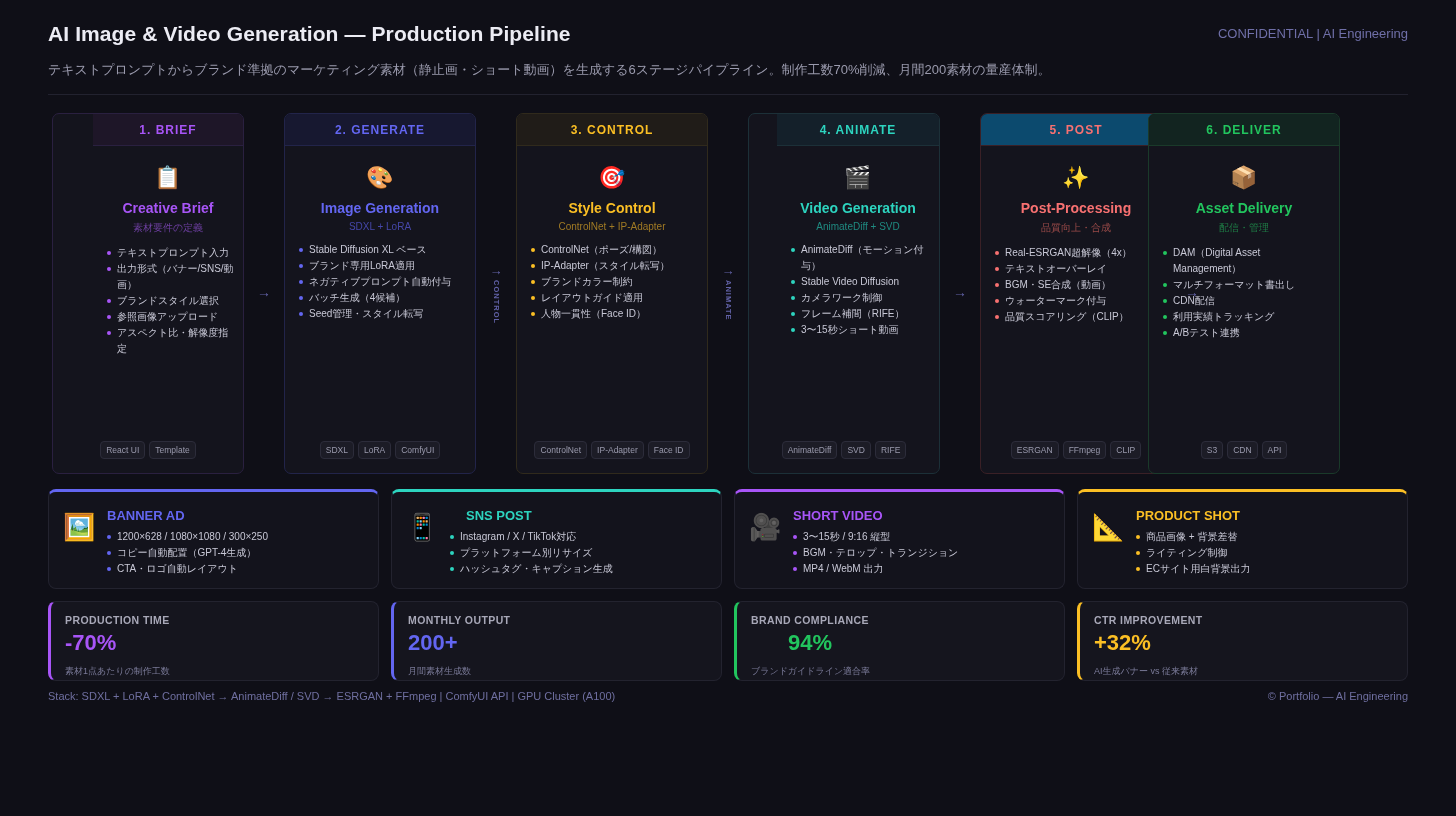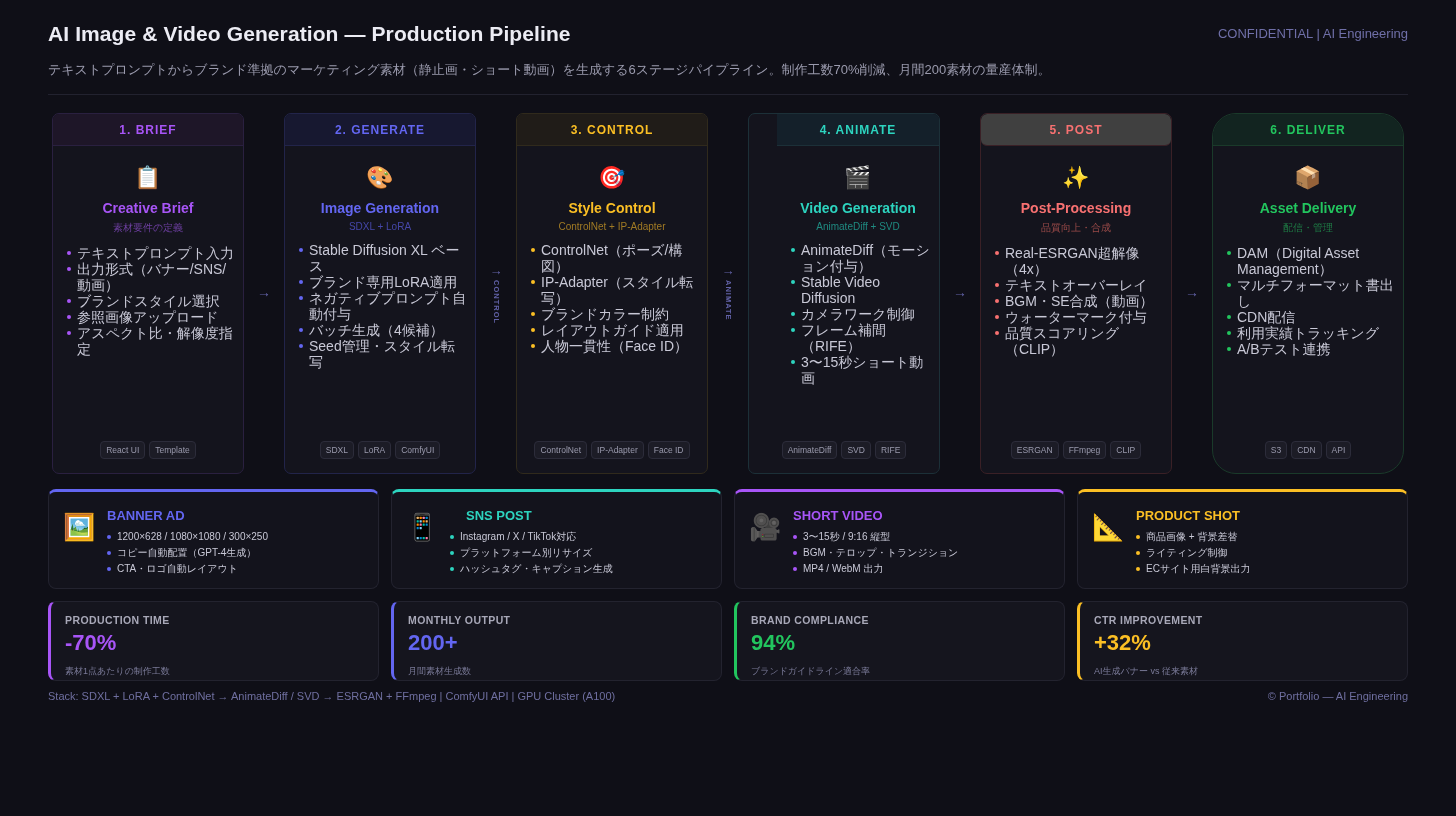--- a/index.html
+++ b/index.html
@@ -12,21 +12,21 @@
   .subtitle { position: absolute; left: 0; top: 41px; font-size: 13px; color: #9a9aad; white-space: nowrap; }
   .divider { position: absolute; left: 48px; top: 94px; width: 1360px; height: 1px; background: #22222f; }
 
   .pipeline { position: absolute; left: 52px; top: 113px; height: 361px; width: 1352px; }
   .stage { position: absolute; top: 0; width: 192px; height: 361px; border-radius: 7px; border: 1px solid; overflow: hidden; }
   .stage-head { height: 32px; display: flex; align-items: center; justify-content: center; font-size: 12px; font-weight: bold; letter-spacing: 1px; border-bottom: 1px solid; }
   .stage-icon { text-align: center; font-size: 22px; margin-top: 18px; height: 28px; line-height: 28px; }
   .stage-name { text-align: center; font-size: 14px; font-weight: bold; margin-top: 8px; }
   .stage-sub { text-align: center; font-size: 10px; margin-top: 5px; }
   .stage-list { list-style: none; margin: 10px 0 0 14px; padding-right: 8px; }
-  .stage-list li { font-size: 14px; color: #c8c8d6; line-height: 16px; position: relative; padding-left: 10px; }
+  .stage-list li { font-size: 10px; color: #c8c8d6; line-height: 16px; position: relative; padding-left: 10px; }
   .stage-list li::before { content: ""; position: absolute; left: 0; top: 6px; width: 4px; height: 4px; border-radius: 50%; background: var(--accent); }
   .tags { position: absolute; bottom: 14px; left: 0; right: 0; display: flex; justify-content: center; gap: 4px; }
   .tag { font-size: 8.5px; color: #9a9aad; background: #1c1c26; border: 1px solid #2c2c3a; border-radius: 4px; padding: 3px 5px; }
 
   .arrow { position: absolute; color: #6262a8; font-size: 14px; text-align: center; width: 40px; }
   .arrow-v { position: absolute; width: 20px; text-align: center; color: #6262a8; }
   .arrow-v .a { font-size: 13px; display: block; }
   .arrow-v .lbl { writing-mode: vertical-rl; font-size: 7.5px; font-weight: bold; letter-spacing: 1px; color: #6262a8; margin: 2px auto 0; display: block; }
 
   .outputs { position: absolute; left: 48px; top: 489px; width: 1360px; height: 100px; }
@@ -50,21 +50,21 @@
 <body>
 
 <div class="header">
   <div class="title">AI Image &amp; Video Generation — Production Pipeline</div>
   <div class="confidential">CONFIDENTIAL | AI Engineering</div>
   <div class="subtitle">テキストプロンプトからブランド準拠のマーケティング素材（静止画・ショート動画）を生成する6ステージパイプライン。制作工数70%削減、月間200素材の量産体制。</div>
 </div>
 <div class="divider"></div>
 
 <div class="pipeline" id="pipeline">
-    <div class="stage" style="left: 0px; border-color: rgb(42, 32, 64); background: rgb(20, 20, 29); --accent: #a855f7;">
+    <div class="stage" style="left: 0px; border-color: rgb(42, 32, 64); background: rgb(20, 20, 29); padding-left: 40px; --accent: #a855f7;">
       <div class="stage-head" style="background: rgb(30, 22, 40); color: rgb(168, 85, 247); border-bottom-color: rgb(42, 32, 64);">1. BRIEF</div>
       <div class="stage-icon">📋</div>
       <div class="stage-name" style="color: rgb(168, 85, 247);">Creative Brief</div>
       <div class="stage-sub" style="color: rgb(109, 63, 160);">素材要件の定義</div>
       <ul class="stage-list">
         <li>テキストプロンプト入力</li>
         <li>出力形式（バナー/SNS/動画）</li>
         <li>ブランドスタイル選択</li>
         <li>参照画像アップロード</li>
         <li>アスペクト比・解像度指定</li>
@@ -122,38 +122,38 @@
         <li>フレーム補間（RIFE）</li>
         <li>3〜15秒ショート動画</li>
       </ul>
       <div class="tags">
         <span class="tag">AnimateDiff</span>
         <span class="tag">SVD</span>
         <span class="tag">RIFE</span>
       </div>
     </div>
     <div class="stage" style="left: 928px; border-color: rgb(58, 32, 38); background: rgb(20, 20, 29); --accent: #f87171;">
-      <div class="stage-head" style="background: #404040; color: rgb(248, 113, 113); border-bottom-color: rgb(58, 32, 38); border-radius: 6px;">5. POST</div>
+      <div class="stage-head" style="background: #0c4a6e; color: rgb(248, 113, 113); border-bottom-color: rgb(58, 32, 38);">5. POST</div>
       <div class="stage-icon">✨</div>
       <div class="stage-name" style="color: rgb(248, 113, 113);">Post-Processing</div>
       <div class="stage-sub" style="color: rgb(154, 74, 72);">品質向上・合成</div>
       <ul class="stage-list">
         <li>Real-ESRGAN超解像（4x）</li>
         <li>テキストオーバーレイ</li>
         <li>BGM・SE合成（動画）</li>
         <li>ウォーターマーク付与</li>
         <li>品質スコアリング（CLIP）</li>
       </ul>
       <div class="tags">
         <span class="tag">ESRGAN</span>
         <span class="tag">FFmpeg</span>
         <span class="tag">CLIP</span>
       </div>
     </div>
-    <div class="stage" style="left: 1160px; border-color: rgb(26, 58, 42); background: rgb(20, 20, 29); border-radius: 24px; --accent: #22c55e;">
+    <div class="stage" style="left: 1096px; border-color: rgb(26, 58, 42); background: rgb(20, 20, 29); --accent: #22c55e;">
       <div class="stage-head" style="background: rgb(18, 36, 32); color: rgb(34, 197, 94); border-bottom-color: rgb(26, 58, 42);">6. DELIVER</div>
       <div class="stage-icon">📦</div>
       <div class="stage-name" style="color: rgb(34, 197, 94);">Asset Delivery</div>
       <div class="stage-sub" style="color: rgb(30, 122, 68);">配信・管理</div>
       <ul class="stage-list">
         <li>DAM（Digital Asset Management）</li>
         <li>マルチフォーマット書出し</li>
         <li>CDN配信</li>
         <li>利用実績トラッキング</li>
         <li>A/Bテスト連携</li>
@@ -222,21 +222,21 @@
       <div class="metric-value" style="color: rgb(168, 85, 247);">-70%</div>
       <div class="metric-note">素材1点あたりの制作工数</div>
     </div>
     <div class="metric" style="left: 343px; border-left-color: rgb(99, 102, 241);">
       <div class="metric-label">MONTHLY OUTPUT</div>
       <div class="metric-value" style="color: rgb(99, 102, 241);">200+</div>
       <div class="metric-note">月間素材生成数</div>
     </div>
     <div class="metric" style="left: 686px; border-left-color: rgb(34, 197, 94);">
       <div class="metric-label">BRAND COMPLIANCE</div>
-      <div class="metric-value" style="color: rgb(34, 197, 94);">94%</div>
+      <div class="metric-value" style="color: rgb(34, 197, 94); margin-left: 37px;">94%</div>
       <div class="metric-note">ブランドガイドライン適合率</div>
     </div>
     <div class="metric" style="left: 1029px; border-left-color: rgb(251, 191, 36);">
       <div class="metric-label">CTR IMPROVEMENT</div>
       <div class="metric-value" style="color: rgb(251, 191, 36);">+32%</div>
       <div class="metric-note">AI生成バナー vs 従来素材</div>
     </div>
   </div>
 
 <div class="footer-left">Stack: SDXL + LoRA + ControlNet → AnimateDiff / SVD → ESRGAN + FFmpeg | ComfyUI API | GPU Cluster (A100)</div>

